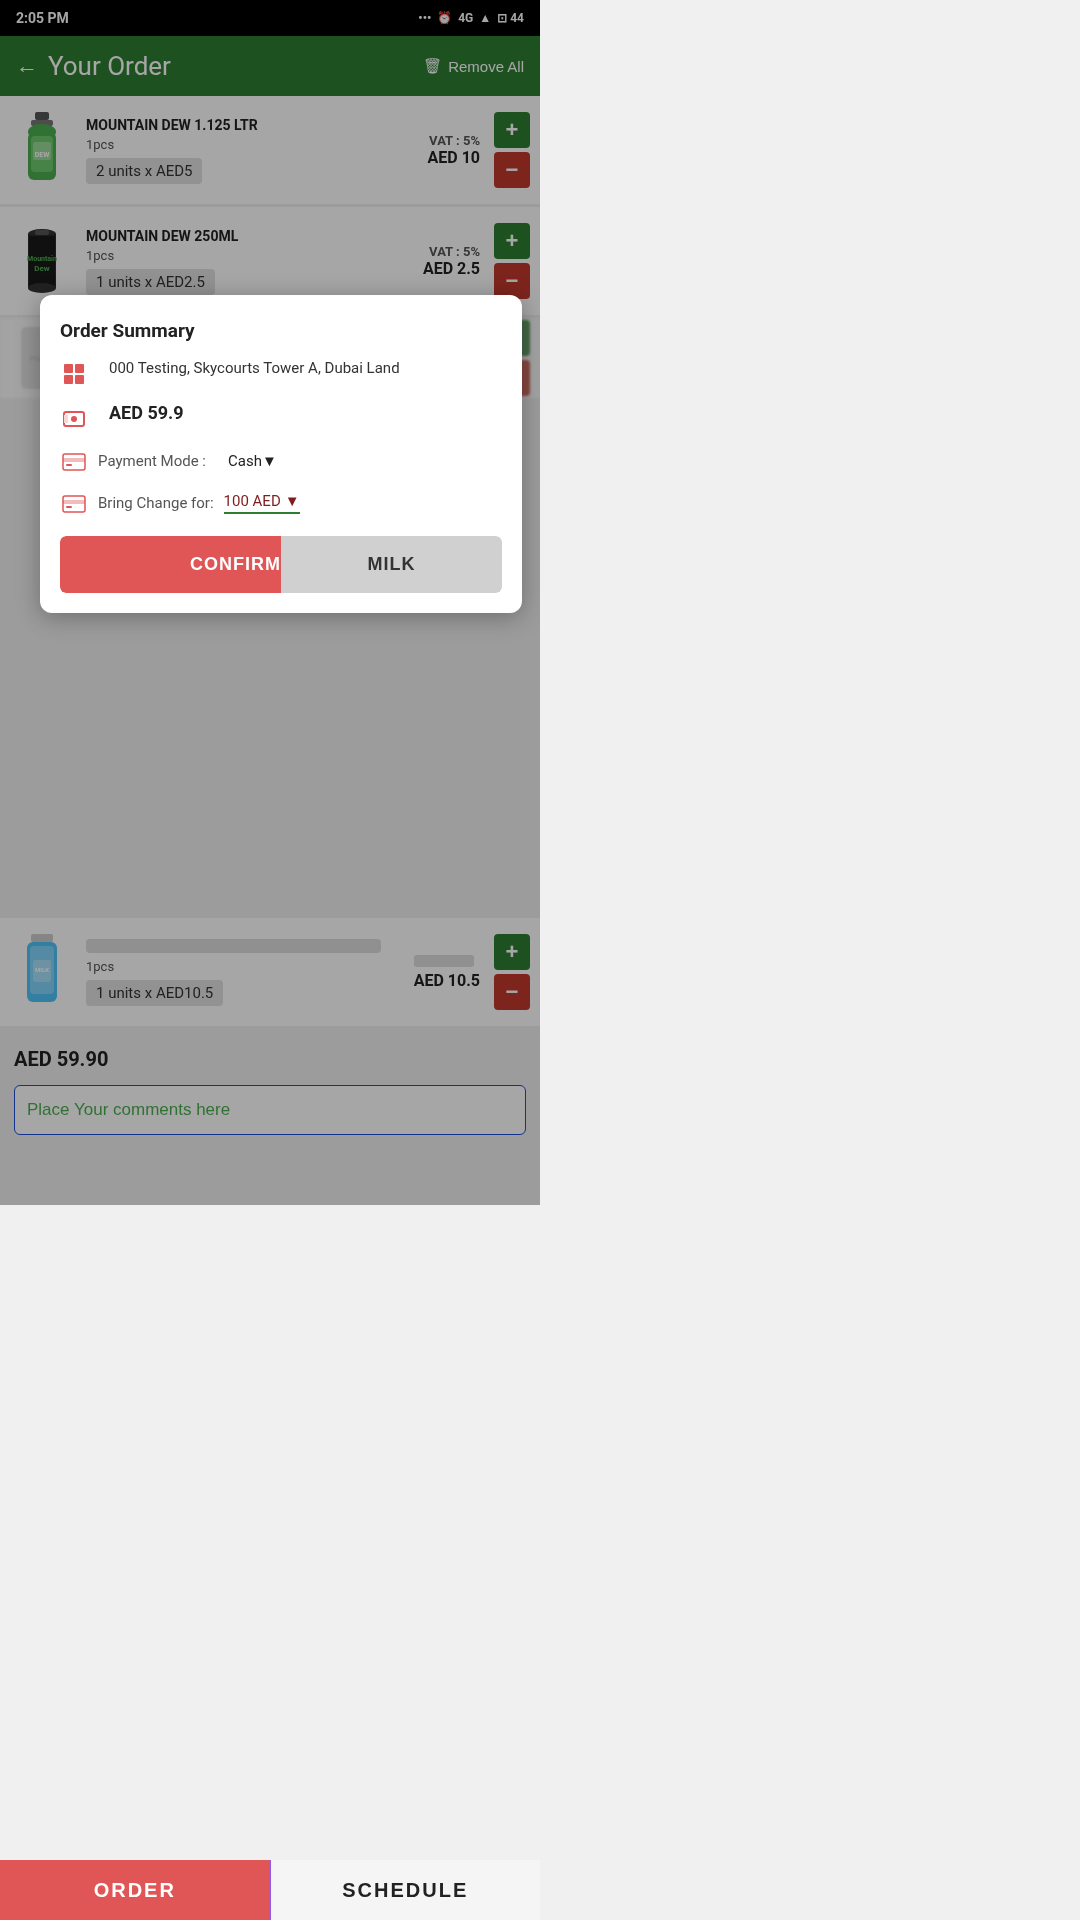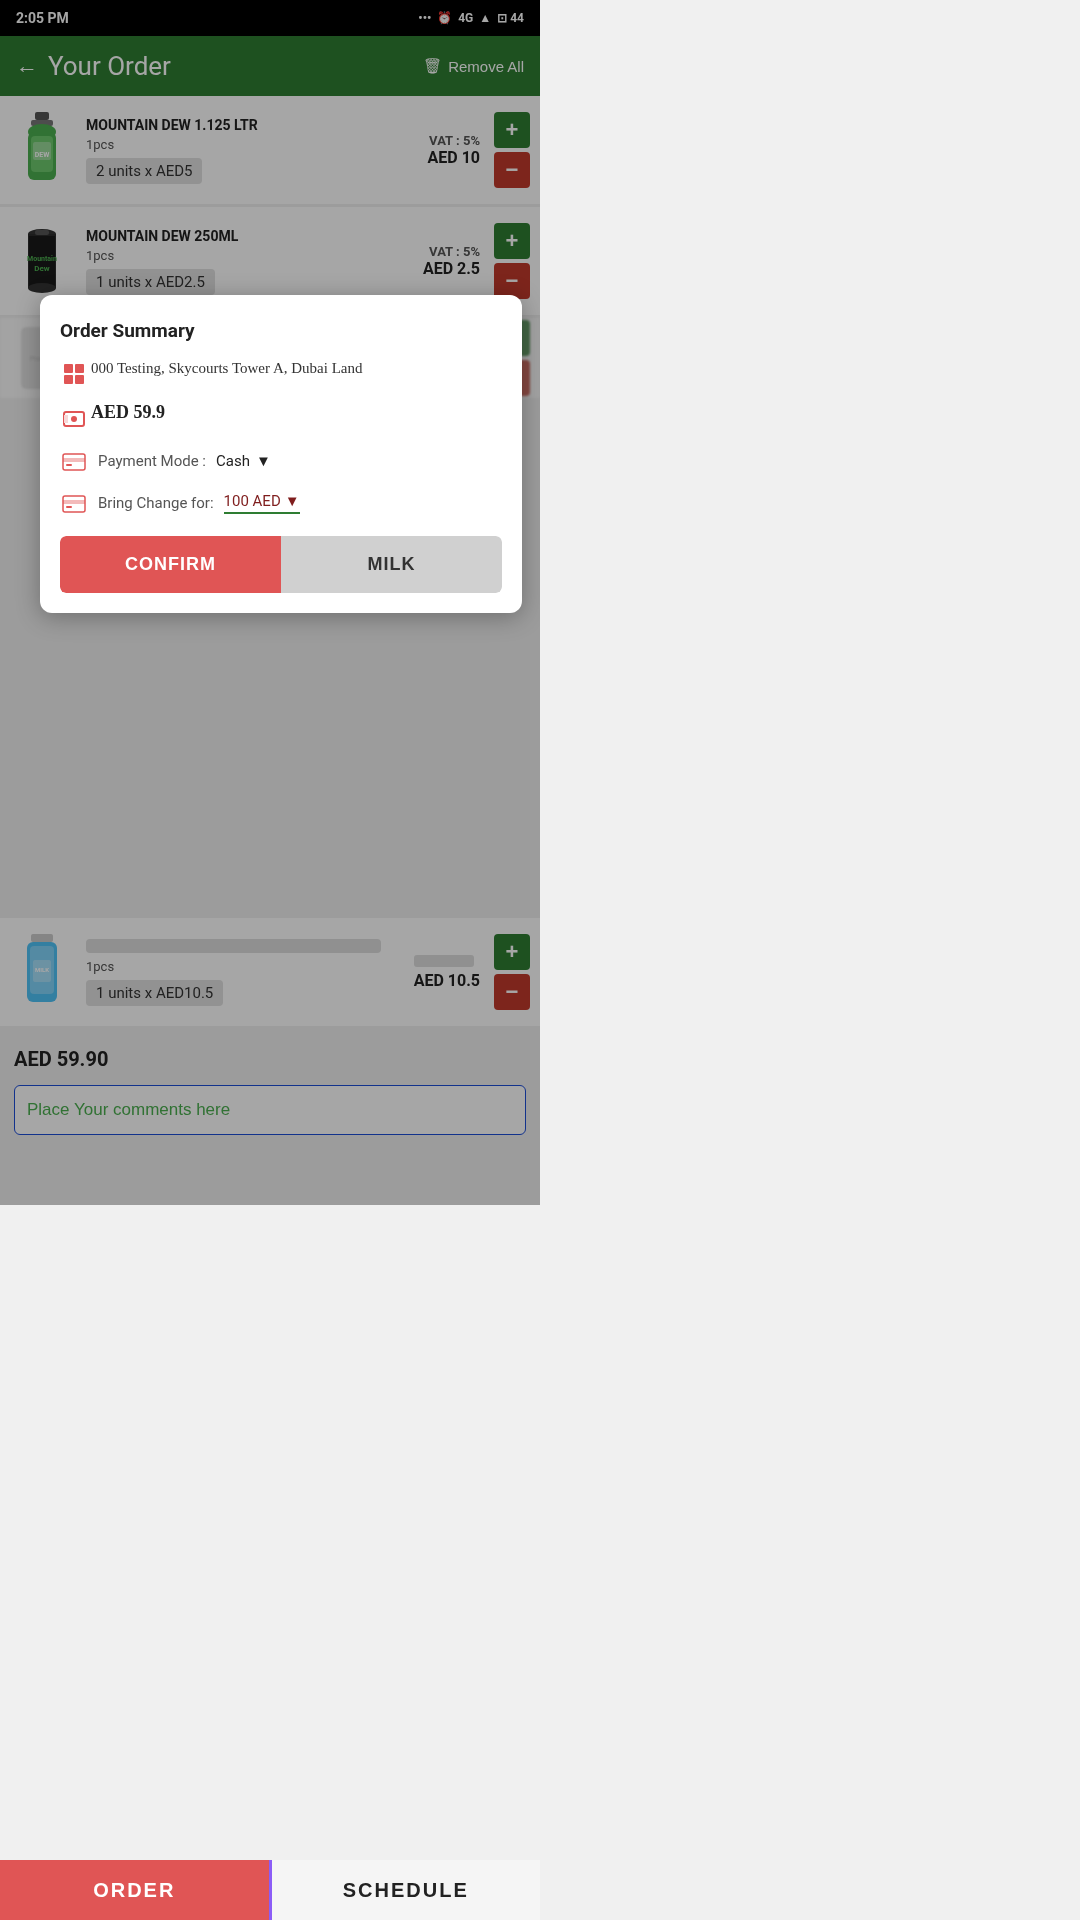--- a/index.html
+++ b/index.html
@@ -180,22 +180,21 @@
     .modal-title {
       font-size: 19px;
       font-weight: bold;
       color: #222;
       margin-bottom: 16px;
     }
     .modal-row {
       display: flex;
       align-items: flex-start;
       margin-bottom: 14px;
-      gap: 3px;
-      font-family: Liberation Serif, serif;
+      gap: 21px;
     }
     .modal-icon {
       width: 28px;
       height: 28px;
       flex-shrink: 0;
       display: flex;
       align-items: center;
       justify-content: center;
       margin-top: 2px;
     }
@@ -215,24 +214,25 @@
       gap: 10px;
       margin-bottom: 12px;
     }
     .payment-label {
       font-size: 15px;
       color: #555;
     }
     .payment-select {
       display: flex;
       align-items: center;
-      gap: 6px;
-      font-size: 15px;
-      color: #222;
-      cursor: pointer;
+      gap: 0;
+      font-size: 15px;
+      color: #222;
+      cursor: pointer;
+      margin-left: 12px;
     }
     .change-row {
       display: flex;
       align-items: center;
       gap: 10px;
       margin-bottom: 18px;
     }
     .change-label {
       font-size: 15px;
       color: #555;
@@ -267,20 +267,21 @@
       flex: 1;
       background: #e05555;
       color: white;
       font-size: 18px;
       font-weight: bold;
       border: none;
       padding: 2px 0;
       cursor: pointer;
       border-radius: 6px 0 0 6px;
       letter-spacing: 1px;
+      text-align: right;
     }
     .btn-close {
       flex: 1;
       background: #d0d0d0;
       color: #333;
       font-size: 18px;
       font-weight: bold;
       border: none;
       padding: 18px 0;
       cursor: pointer;
@@ -332,21 +333,21 @@
       cursor: pointer;
       letter-spacing: 2px;
     }
     .btn-schedule {
       flex: 1;
       background: #f5f5f5;
       color: #222;
       font-size: 20px;
       font-weight: bold;
       border: none;
-      border-left: 3px solid #8b5cf6;
+      border-left: 1px solid #8b5cf6;
       cursor: pointer;
       letter-spacing: 2px;
     }
 
     
     .bottle-svg {
       width: 50px;
       height: 76px;
     }
     .can-svg {

